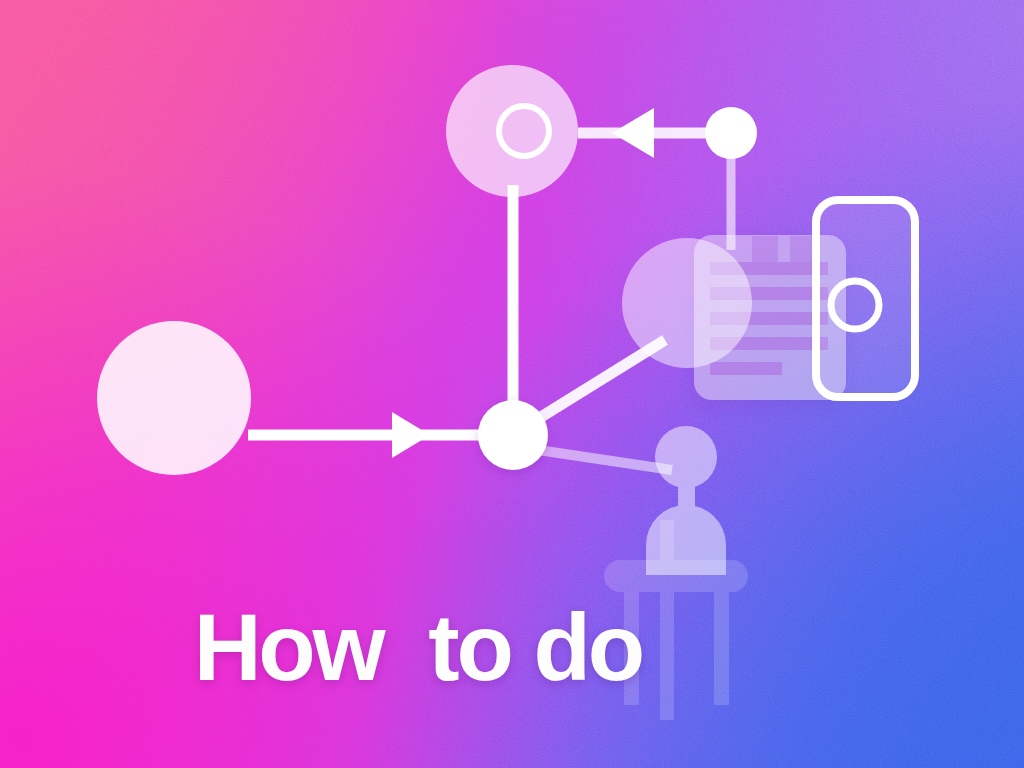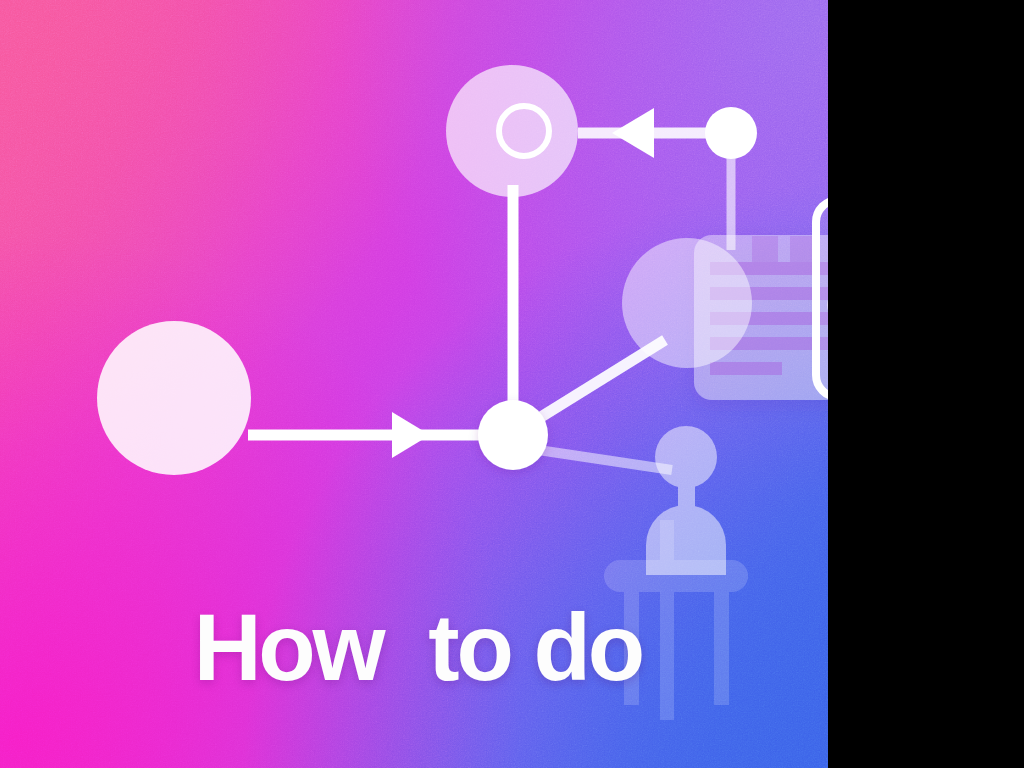--- a/index.html
+++ b/index.html
@@ -7,21 +7,21 @@
 
   html, body {
     width:1024px; height:768px;
     overflow:hidden;
     background:#000;
     font-family:"Liberation Sans", sans-serif;
   }
 
   #poster {
     position:relative;
-    width:828px; height:768px;
+    width:1024px; height:768px;
     overflow:hidden;
     isolation:isolate;
   }
 
   
   .bg-base {
     position:absolute; inset:0;
     background:
       linear-gradient(118deg,
         #f85a9e  0%,

